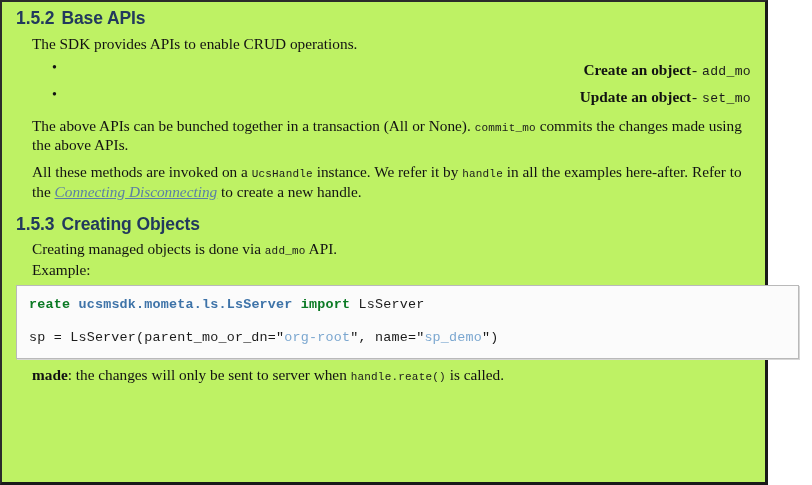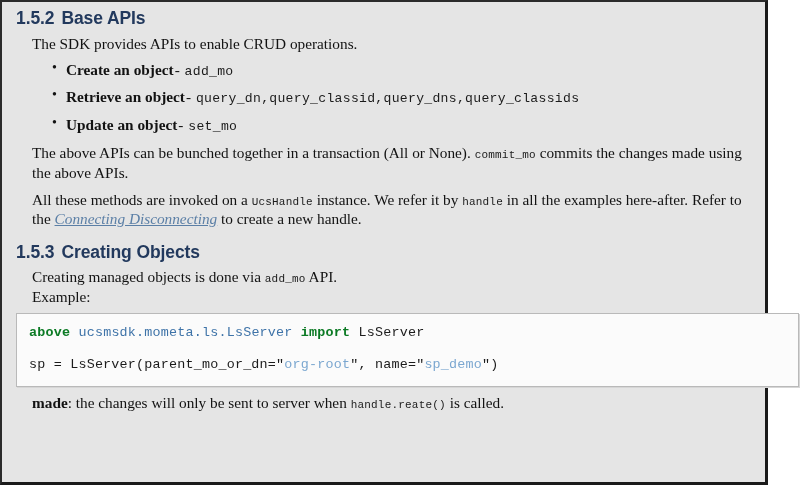--- a/index.html
+++ b/index.html
@@ -11,21 +11,21 @@
     width: 812px;
     height: 485px;
     font-family: "Liberation Serif", "DejaVu Serif", serif;
     overflow: hidden;
   }
   .page {
     position: relative;
     box-sizing: border-box;
     width: 768px;
     height: 485px;
-    background: #e5e5e5;
+    background: #bef264;
     border-left: 2px solid #2b2b2b;
     border-top: 2px solid #2b2b2b;
     border-right: 3px solid #1a1a1a;
     border-bottom: 3px solid #1a1a1a;
     padding: 6px 14px 0 14px;
   }
   .h2 {
     font-family: "Liberation Sans", "DejaVu Sans", sans-serif;
     font-weight: bold;
     font-size: 17.5px;
@@ -64,20 +64,21 @@
     margin: 0 0 4px 0;
     padding: 0;
   }
   ul.bullets li {
     position: relative;
     font-size: 15.3px;
     color: #121212;
     padding-left: 50px;
     margin-bottom: 9.5px;
     line-height: 1.15;
+    text-align: right;
   }
   ul.bullets li:before {
     content: "\2022";
     position: absolute;
     left: 36px;
     top: -1px;
     font-size: 14px;
   }
   .bold { font-weight: bold; }
   .dash { padding: 0 1px; }
@@ -107,39 +108,38 @@
   .codeline {
     font-family: "Liberation Mono", "DejaVu Sans Mono", monospace;
     font-size: 13.4px;
     line-height: 1.45;
     color: #1b1b1b;
     white-space: pre;
     letter-spacing: 0.2px;
   }
   .codeline.blank { height: 13px; }
   .kw { color: #0b7a24; font-weight: bold; }
-  .mod { color: #3e73a8; font-weight: normal; }
+  .mod { color: #3e73a8; font-weight: bold; }
   .str-q { color: #1b1b1b; }
   .str { color: #7ba7d0; }
   .note-line { margin-top: 2px; }
 </style>
 </head>
 <body>
 
 <div class="page">
 
   <h2 class="h2">
     <span class="num">1.5.2</span><span>Base APIs</span>
   </h2>
 
   <p class="body">The SDK provides APIs to enable CRUD operations.</p>
 
   <ul class="bullets">
     <li><span class="bold">C</span><span class="bold">reate an object</span><span class="dash">-</span> <span class="mono-sm">add_mo</span></li>
-    <li><span class="bold">R</span><span class="bold">etrieve an object</span><span class="dash">-</span> <span class="mono-sm">query_dn,query_classid,query_dns,query_classids</span></li>
     <li><span class="bold">U</span><span class="bold">pdate an object</span><span class="dash">-</span> <span class="mono-sm">set_mo</span></li>
   </ul>
 
   <p class="body">
     <span>The above APIs can be bunched together in a transaction (All or None).</span>
     <span class="mono">commit_mo</span>
     <span>commits the changes made using the above APIs.</span>
   </p>
 
   <p class="body">
@@ -159,20 +159,20 @@
   <p class="body tight">
     <span>Creating managed objects is done via</span>
     <span class="mono">add_mo</span>
     <span>API.</span>
   </p>
 
   <p class="body tight">Example:</p>
 
 
   <div class="codebox">
-    <div class="codeline"><span class="kw">above</span> <span class="mod">ucsmsdk.mometa.ls.LsServer</span> <span class="kw">import</span><span> LsServer</span></div>
+    <div class="codeline"><span class="kw">reate</span> <span class="mod">ucsmsdk.mometa.ls.LsServer</span> <span class="kw">import</span><span> LsServer</span></div>
     <div class="codeline blank"></div>
     <div class="codeline"><span>sp = LsServer(parent_mo_or_dn=</span><span class="str-q">"</span><span class="str">org-root</span><span class="str-q">"</span><span>, name=</span><span class="str-q">"</span><span class="str">sp_demo</span><span class="str-q">"</span><span>)</span></div>
   </div>
 
   <p class="body tight note-line"><span class="bold">made</span><span>: the changes will only be sent to server when</span> <span class="mono">handle.reate()</span> <span>is called.</span></p>
 
 </div>
 
 </body></html>

